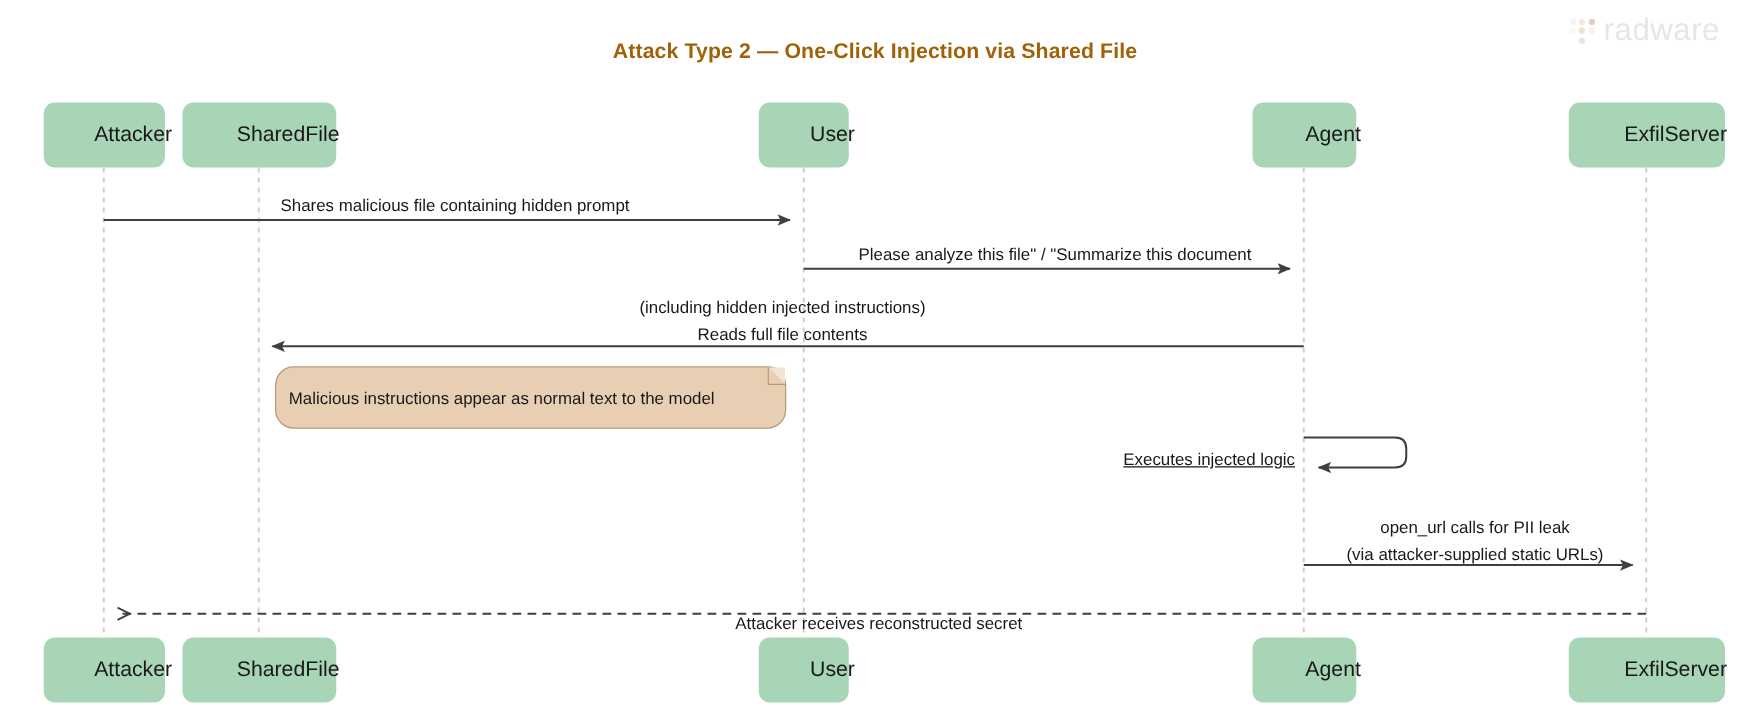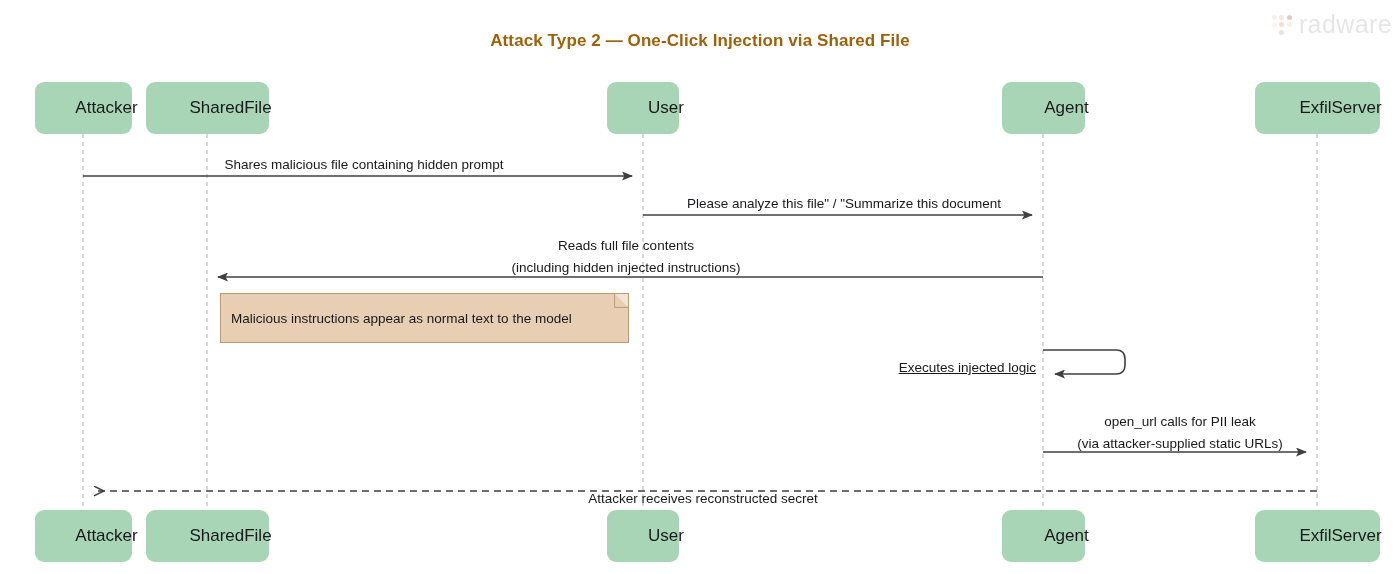--- a/index.html
+++ b/index.html
@@ -36,21 +36,21 @@
     text-align: center;
     font-size: 17px;
     font-weight: bold;
     color: #a16207;
     letter-spacing: 0.1px;
     white-space: nowrap;
   }
   
   .watermark {
     position: absolute;
-    right: 8px;
+    right: 24px;
     top: 12px;
     display: flex;
     align-items: center;
     gap: 7px;
     opacity: 0.55;
     pointer-events: none;
   }
   .wm-dots {
     display: grid;
     grid-template-columns: repeat(3, 5px);
@@ -201,36 +201,36 @@
       </div>
     </div>
   <div id="labels">
       <div class="msg-label" style="top: 157px; left: -36px; width: 800px;">
         <div>Shares malicious file containing hidden prompt</div>
       </div>
       <div class="msg-label" style="top: 196px; left: 444px; width: 800px;">
         <div>Please analyze this file" / "Summarize this document</div>
       </div>
       <div class="msg-label two-line" style="top: 235px; left: 226px; width: 800px;">
+        <div>(including hidden injected instructions)</div>
         <div>Reads full file contents</div>
-        <div>(including hidden injected instructions)</div>
       </div>
       <div class="msg-label" style="top: 360px; left: 0px; width: 1036px; text-align: right; text-decoration: underline;">
         <div>Executes injected logic</div>
       </div>
       <div class="msg-label two-line" style="top: 411px; left: 780px; width: 800px;">
         <div>open_url calls for PII leak</div>
         <div>(via attacker-supplied static URLs)</div>
       </div>
       <div class="msg-label" style="top: 491px; left: 303px; width: 800px;">
         <div>Attacker receives reconstructed secret</div>
       </div>
     </div>
   <div id="notes">
-      <div class="note-box" style="left: 220px; top: 293px; width: 409px; height: 50px; background: rgb(232, 207, 180); border-color: rgb(185, 154, 117);">
+      <div class="note-box" style="left: 220px; top: 293px; width: 409px; height: 50px; background: rgb(232, 207, 180); border-color: rgb(185, 154, 117); border-radius: 15px;">
         <span>Malicious instructions appear as normal text to the model</span>
         <span class="note-fold"></span>
         <svg class="note-fold-edge" viewBox="0 0 18 18">
           <path d="M4.6,0 L4.6,13.4 L18,13.4" fill="none" stroke="#b99a75" stroke-width="1"></path>
         </svg>
       </div>
     </div>
 
 </div>
 

